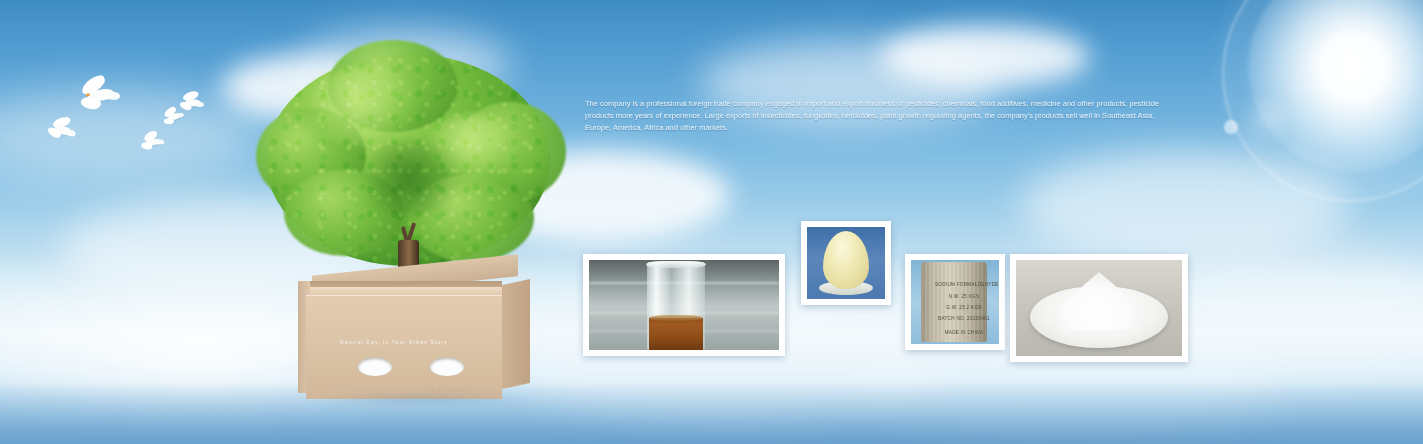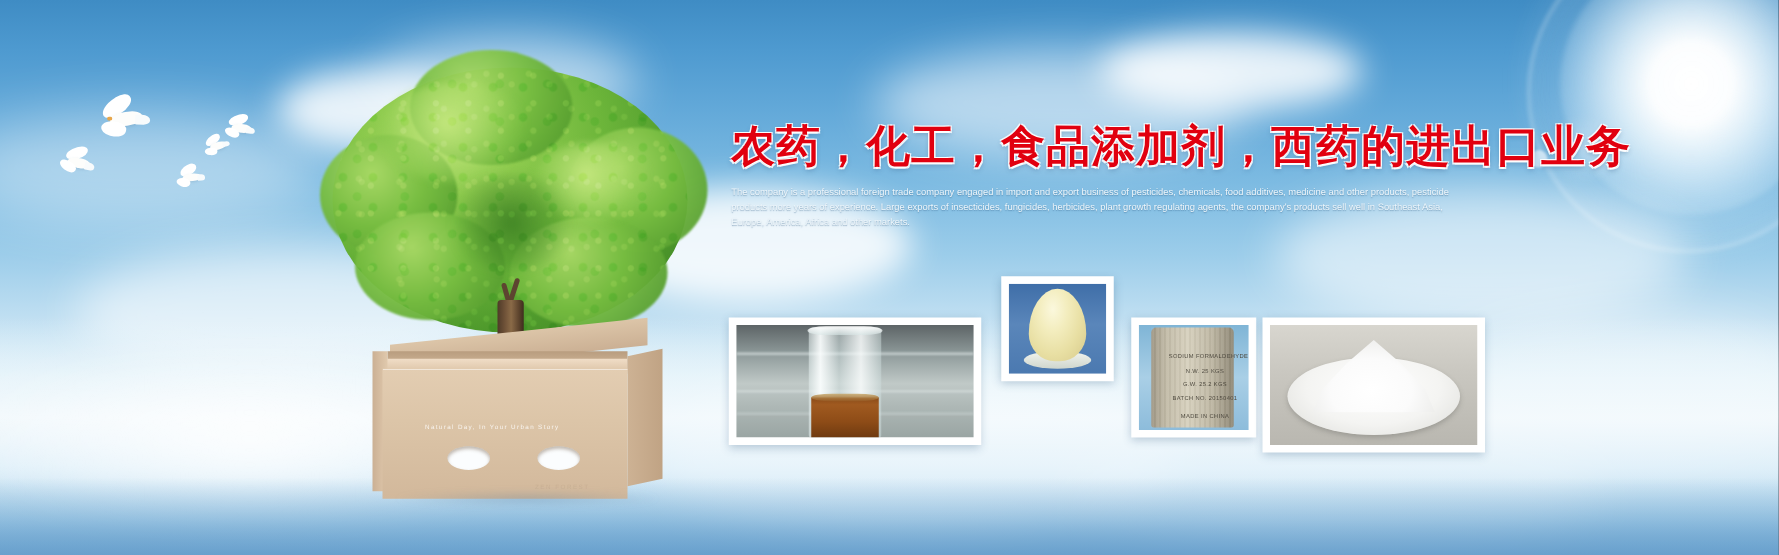--- a/index.html
+++ b/index.html
@@ -547,21 +547,20 @@
         <div class="box-hole l"></div>
         <div class="box-hole r"></div>
         <div class="box-text">Natural Day, In Your Urban Story</div>
         <div class="box-brand">ZEN FOREST</div>
       </div>
       <div class="box-shadow"></div>
     </div>
   </div>
 
   <div id="text-block">
-    <div id="headline">农药，化工，食品添加剂，西药的进出口业务</div>
     <p id="description">The company is a professional foreign trade company engaged in import and export business of pesticides, chemicals, food additives, medicine and other products, pesticide products more years of experience. Large exports of insecticides, fungicides, herbicides, plant growth regulating agents, the company's products sell well in Southeast Asia, Europe, America, Africa and other markets.</p>
   </div>
 
   <div class="thumb" id="thumb-vial">
     <div class="pic">
       <div class="vial-bg"></div>
       <div class="vial-line" style="top:22px;"></div>
       <div class="vial-line" style="top:52px; opacity:0.7;"></div>
       <div class="vial-line" style="top:70px; opacity:0.5;"></div>
       <div class="vial-glass"></div>

